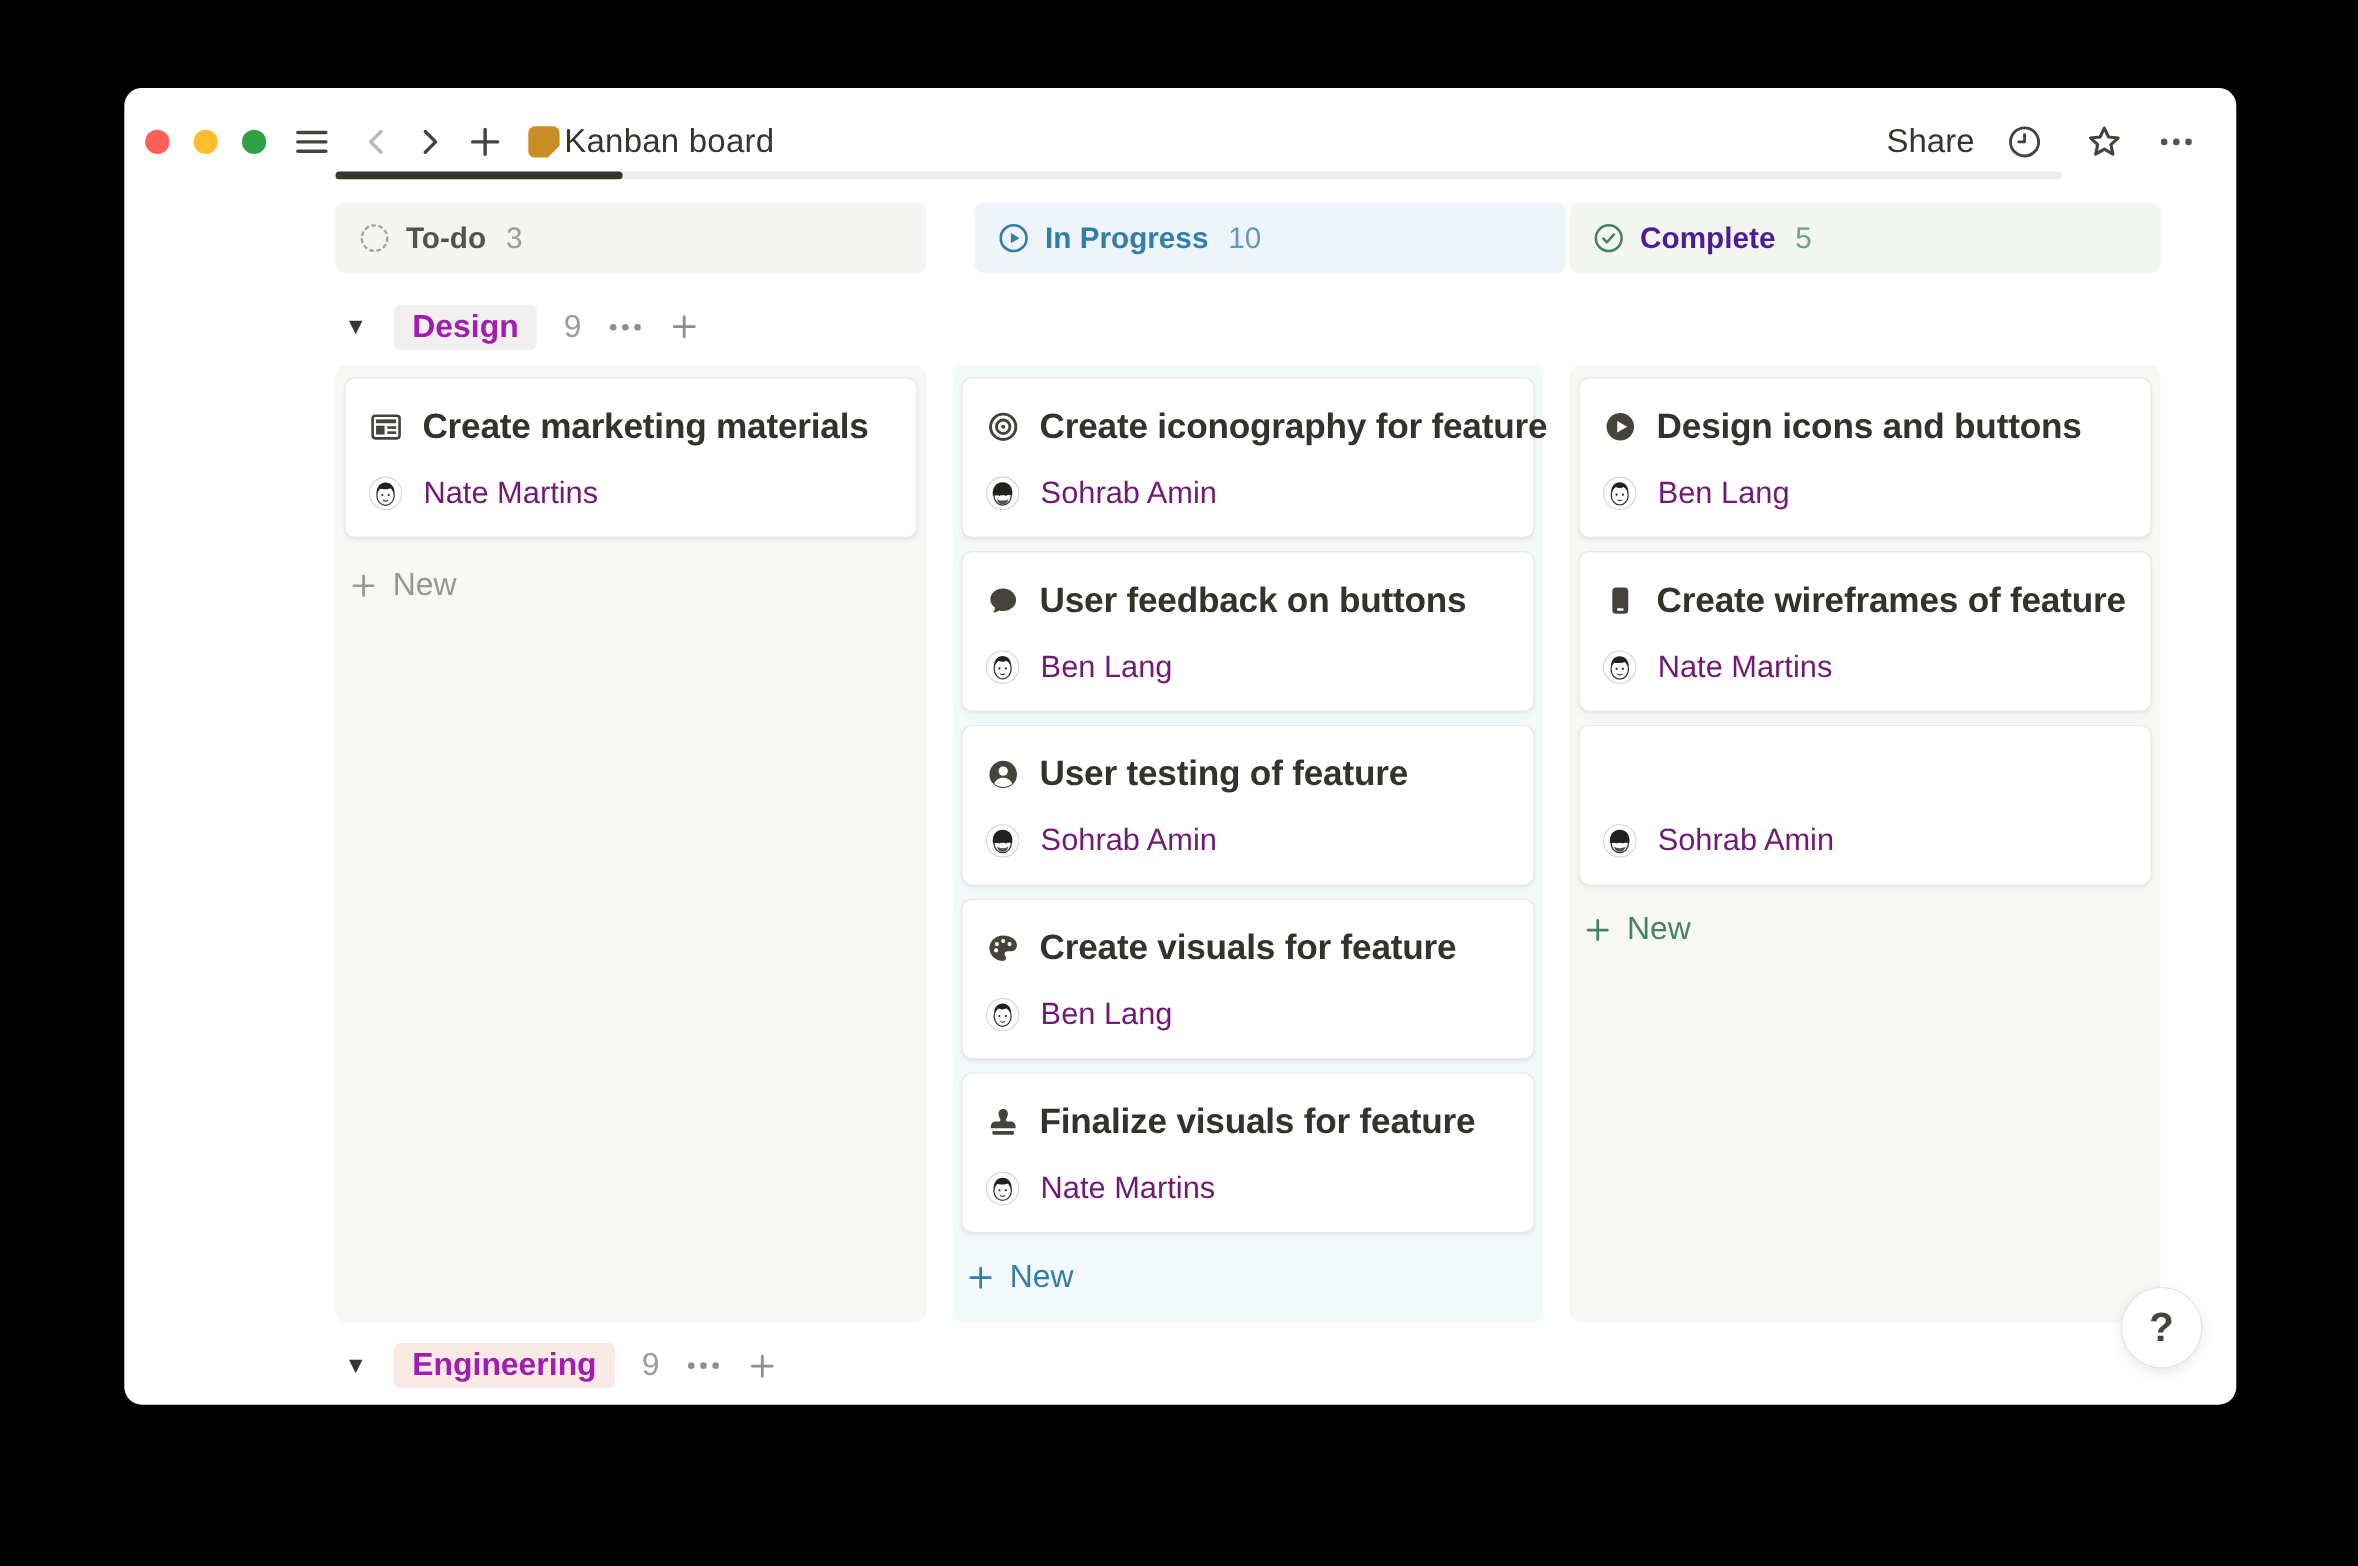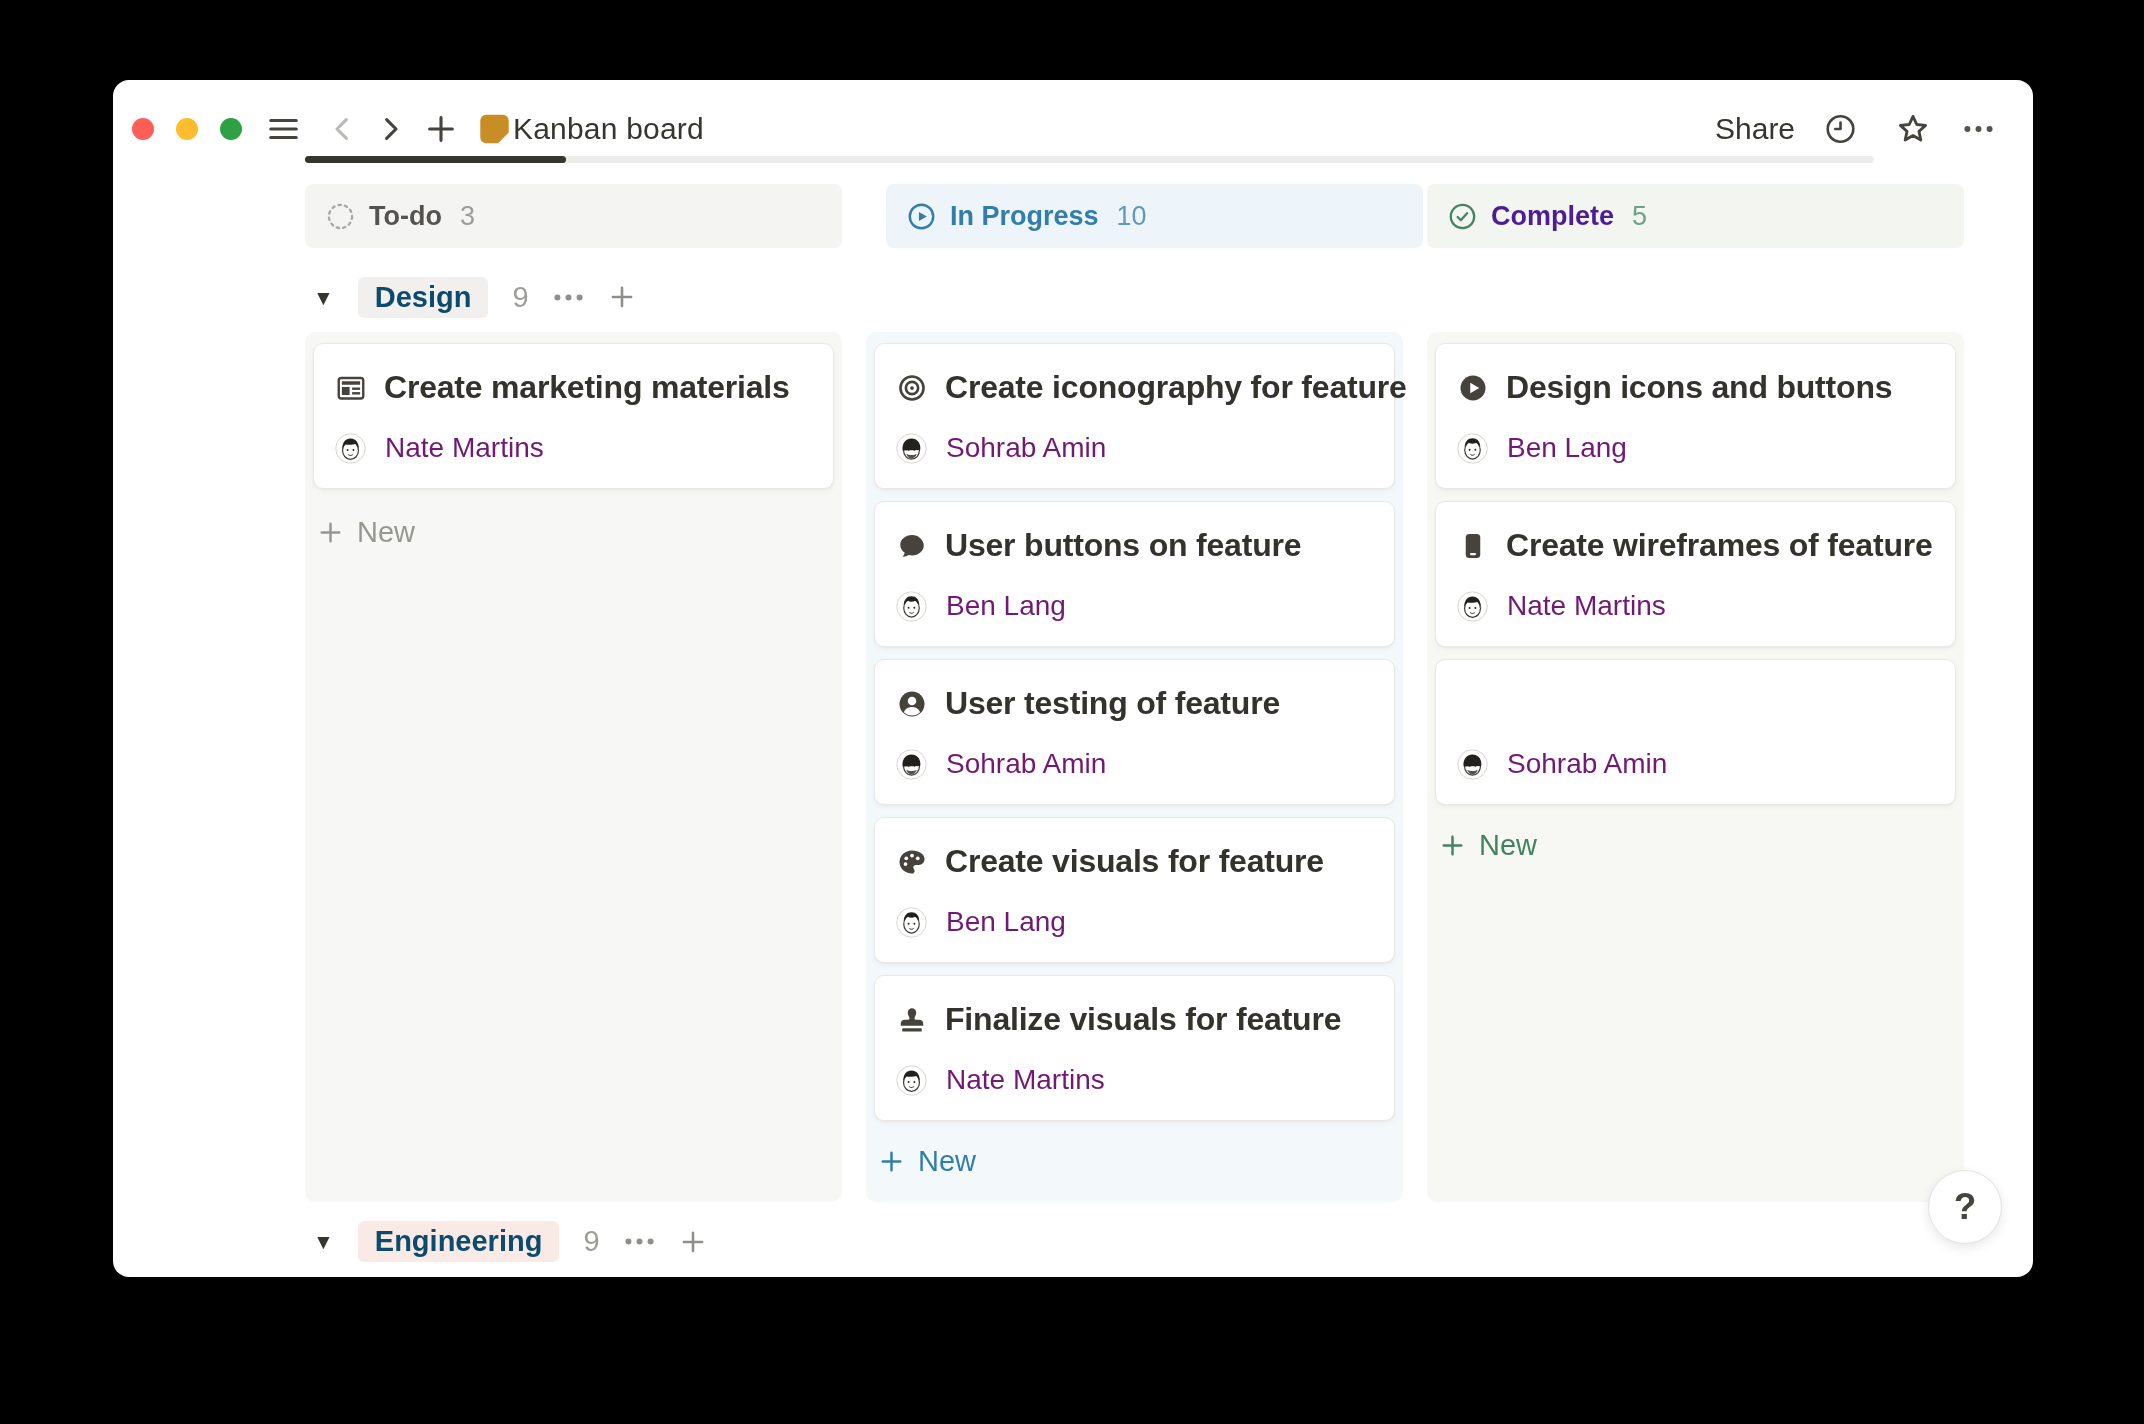--- a/index.html
+++ b/index.html
@@ -39,21 +39,21 @@
   .sh-inprogress .sicon{color:#337ea9;}
   .sh-complete{left:1314px;background:#f3f5f1;}
   .sh-complete .lbl{color:#4c1d95;font-weight:700;}
   .sh-complete .count{color:#6da287;}
   .sh-complete .sicon{color:#448361;}
   
   .group-row{position:absolute;left:200px;display:flex;align-items:center;gap:24px;}
   .group-design{top:197px;height:40px;}
   .group-engineering{top:1140px;height:43px;}
   .g-toggle{font-size:21px;color:#37352f;cursor:pointer;line-height:1;}
-  .g-pill{border-radius:6px;padding:4px 17px;font-size:29px;font-weight:700;color:#0c4a6e;cursor:pointer;}
+  .g-pill{border-radius:6px;padding:4px 17px;font-size:29px;font-weight:700;color:#a21caf;cursor:pointer;}
   .group-design .g-pill{background:#f1f0ee;}
   .group-engineering .g-pill{background:#faeae5;}
   .g-count{font-size:29px;color:#9d9c97;}
   .g-more,.g-add{color:#8f8e89;cursor:pointer;display:flex;align-items:center;}
   
   .col-bg{position:absolute;top:252px;width:537px;height:870px;border-radius:10px;}
   .col-todo{left:192px;background:#f7f7f5;}
   .col-inprogress{left:753px;background:#f3f8fb;}
   .col-complete{left:1314px;background:#f7f7f4;}
   
@@ -288,21 +288,21 @@
           <use href="#av-sohrab"></use>
         </svg>
       <span class="assignee-name">Sohrab Amin</span>
     </div>
   </div>
   <div class="card" style="left:761px;top:421px">
     <div class="card-title-row">
       <svg class="ci" viewBox="0 0 24 24">
           <use href="#ic-speech"></use>
         </svg>
-      <span class="card-title">User buttons on feature</span>
+      <span class="card-title">User feedback on buttons</span>
     </div>
     <div class="card-assignee-row">
       <svg class="avatar" viewBox="0 0 32 32">
           <use href="#av-ben"></use>
         </svg>
       <span class="assignee-name">Ben Lang</span>
     </div>
   </div>
   <div class="card" style="left:761px;top:579px">
     <div class="card-title-row">

